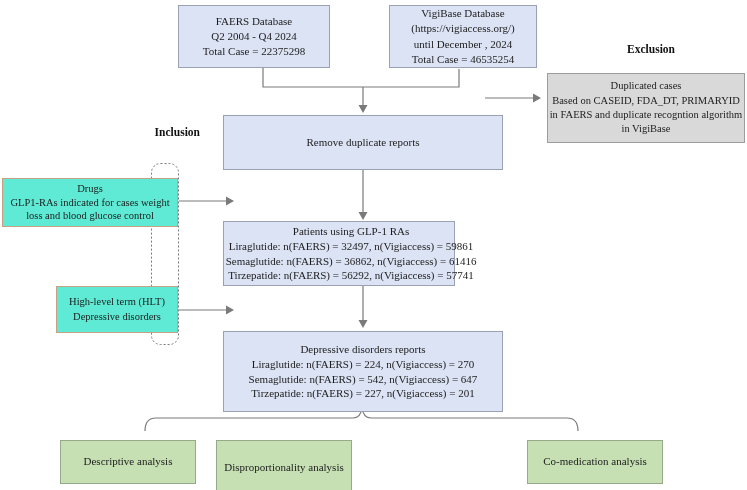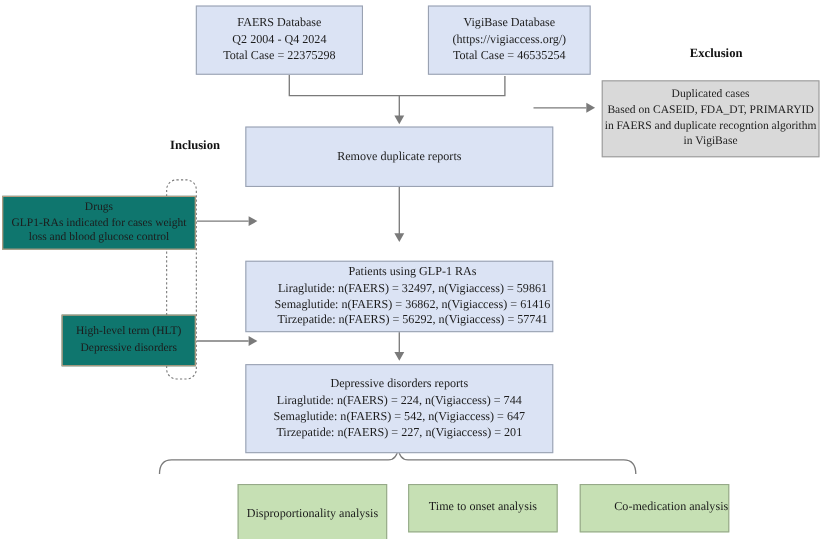--- a/index.html
+++ b/index.html
@@ -9,21 +9,21 @@
   }
   #connector-layer { position:absolute; left:0; top:0; width:747px; height:490px; }
   .box {
     position:absolute; box-sizing:border-box;
     display:flex; flex-direction:column; justify-content:center; align-items:center;
     text-align:center; line-height:1.38; font-size:11px;
   }
   .box div { white-space:nowrap; }
   .blue   { background:#dbe3f4; border:1px solid #9aa2b2; }
   .grey   { background:#d9d9d9; border:1px solid #9c9c9c; font-size:10.5px; }
-  .orange { background:#0f766e; border:1px solid #c7a183; font-size:10.5px; }
+  .orange { background:#5eead4; border:1px solid #c7a183; font-size:10.5px; }
   .green  { background:#c6e0b4; border:1px solid #96a989; }
   .side-label {
     position:absolute; font-weight:bold; font-size:11.5px; color:#111;
     text-align:right;
   }
   svg line, svg path, svg rect { stroke:#7a7a7a; fill:none; }
   svg polygon { fill:#7a7a7a; stroke:none; }
 </style>
 </head>
 <body>
@@ -73,62 +73,63 @@
 
   <div class="box blue" style="left:178px; top:5px; width:152px; height:63px;">
     <div>FAERS Database</div>
     <div>Q2 2004 - Q4 2024</div>
     <div>Total Case = 22375298</div>
   </div>
 
   <div class="box blue" style="left:389px; top:5px; width:148px; height:63px;justify-content:center;">
     <div>VigiBase Database</div>
     <div>(https://vigiaccess.org/)</div>
+    <div>until December , 2024</div>
     <div>Total Case = 46535254</div>
   </div>
 
   <div class="box grey" style="left:547px; top:73px; width:198px; height:70px;">
     <div>Duplicated cases</div>
     <div>Based on CASEID, FDA_DT, PRIMARYID</div>
     <div>in FAERS and duplicate recogntion algorithm</div>
     <div>in VigiBase</div>
   </div>
 
   <div class="box blue" style="left:223px; top:115px; width:280px; height:55px;">
     <div>Remove duplicate reports</div>
   </div>
 
   <div class="box orange" style="left:2px; top:178px; width:176px; height:49px; line-height:1.3;">
     <div>Drugs</div>
     <div>GLP1-RAs indicated for cases weight</div>
     <div>loss and blood glucose control</div>
   </div>
 
-  <div class="box blue" style="left:223px; top:237px; width:280px; height:65px; line-height:1.32;padding-left:24px;">
+  <div class="box blue" style="left:223px; top:221px; width:232px; height:65px; line-height:1.32;padding-left:24px;">
     <div>Patients using GLP-1 RAs</div>
     <div>Liraglutide:  n(FAERS) = 32497, n(Vigiaccess) = 59861</div>
     <div>Semaglutide:  n(FAERS) = 36862, n(Vigiaccess) = 61416</div>
     <div>Tirzepatide:  n(FAERS) = 56292, n(Vigiaccess) = 57741</div>
   </div>
 
   <div class="box orange" style="left:56px; top:286px; width:122px; height:47px; line-height:1.4;">
     <div>High-level term (HLT)</div>
     <div>Depressive disorders</div>
   </div>
 
   <div class="box blue" style="left:223px; top:331px; width:280px; height:81px; line-height:1.32;">
     <div>Depressive disorders reports</div>
-    <div>Liraglutide:  n(FAERS) = 224, n(Vigiaccess) = 744</div>
+    <div>Liraglutide:  n(FAERS) = 224, n(Vigiaccess) = 270</div>
     <div>Semaglutide:  n(FAERS) = 542, n(Vigiaccess) = 647</div>
     <div>Tirzepatide:  n(FAERS) = 227, n(Vigiaccess) = 201</div>
   </div>
 
+  <div class="box green" style="left:60px; top:440px; width:136px; height:44px;">
+    <div>Descriptive analysis</div>
+  </div>
   <div class="box green" style="left:216px; top:440px; width:136px; height:56px;text-align:center;">
     <div>Disproportionality analysis</div>
   </div>
-  <div class="box green" style="left:371px; top:440px; width:136px; height:44px;">
-    <div>Time to onset analysis</div>
-  </div>
-  <div class="box green" style="left:527px; top:440px; width:136px; height:44px;align-items:flex-end;">
+  <div class="box green" style="left:527px; top:440px; width:136px; height:44px;">
     <div>Co-medication analysis</div>
   </div>
 
 </div>
 
 </body></html>

